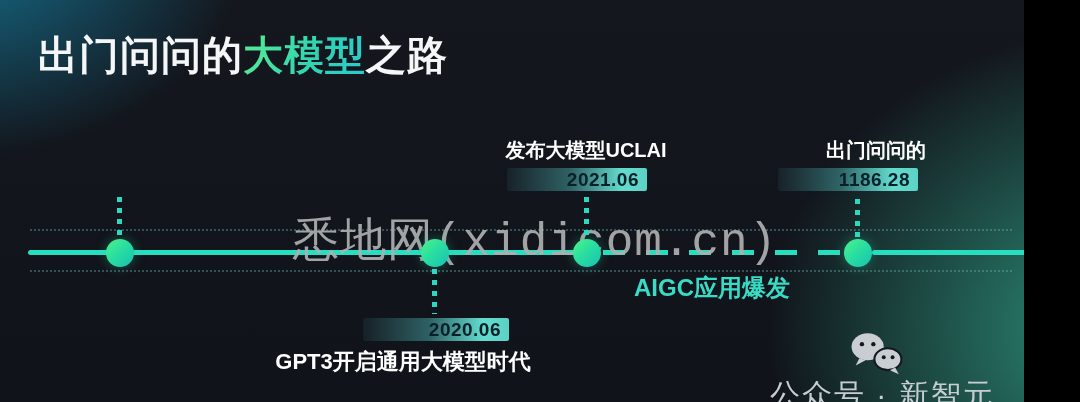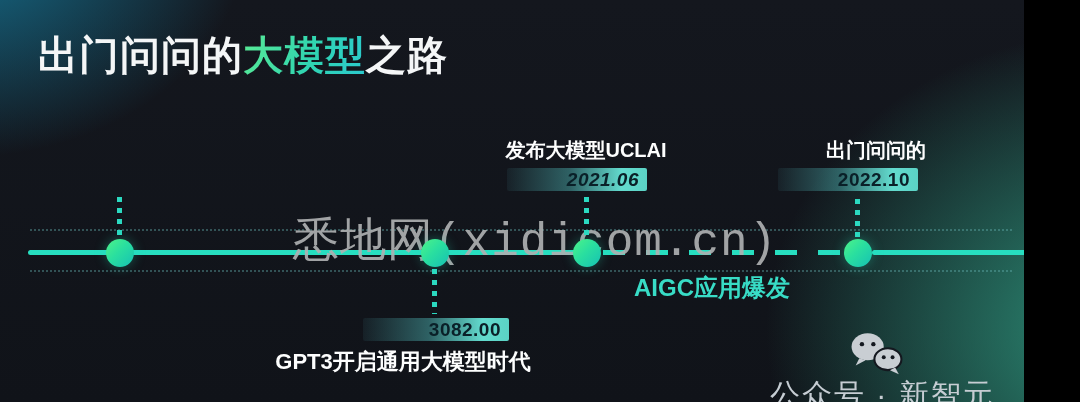--- a/index.html
+++ b/index.html
@@ -60,21 +60,21 @@
     position:absolute;width:5px;z-index:6;
     background:repeating-linear-gradient(180deg,#2bd9c0 0 5px,transparent 5px 11px);
   }
   .m1-label{left:112px;top:134px;}
   .m1-badge{left:35px;top:165px;}
   .m1-dots{left:117px;top:197px;height:40px;}
   .m2-dots{left:432px;top:269px;height:45px;}
   .m2-badge{left:363px;top:318px;width:146px;}
   .m2-label{left:403px;top:347px;font-size:22px;}
   .m3-label{left:586px;top:137px;}
-  .m3-badge{left:507px;top:168px;font-style:italic;}
+  .m3-badge{left:507px;top:168px;}
   .m3-dots{left:584px;top:197px;height:40px;}
   .m4-label{left:876px;top:137px;}
   .m4-badge{left:778px;top:168px;}
   .m4-dots{left:855px;top:199px;height:38px;}
   
   .aigc{
     position:absolute;left:712px;top:272px;transform:translateX(-50%);
     font-weight:bold;font-size:24px;color:#38dcc6;white-space:nowrap;z-index:6;
   }
   
@@ -101,33 +101,33 @@
 
   <div class="node n1"></div>
   <div class="node n2"></div>
   <div class="node n3"></div>
   <div class="node n4"></div>
 
   <div class="vdots m1-dots"></div>
 
   <div class="vdots m2-dots"></div>
   <div class="badge m2-badge">
-      <span>3082.00</span>
+      <span>2020.06</span>
     </div>
   <div class="mlabel m2-label">GPT3开启通用大模型时代</div>
 
   <div class="mlabel m3-label">发布大模型UCLAI</div>
   <div class="badge m3-badge">
       <span>2021.06</span>
     </div>
   <div class="vdots m3-dots"></div>
 
   <div class="mlabel m4-label">出门问问的</div>
   <div class="badge m4-badge">
-      <span>2022.10</span>
+      <span>1186.28</span>
     </div>
   <div class="vdots m4-dots"></div>
 
   <div class="aigc">AIGC应用爆发</div>
 
   <div class="footer">
     <svg class="wechat" viewBox="0 0 52 42">
       <ellipse cx="17" cy="15" rx="15.5" ry="13" fill="#c9ced3"></ellipse>
       <path d="M9 26 L5.5 33 L15 28 Z" fill="#c9ced3"></path>
       <circle cx="11.5" cy="12.5" r="2.1" fill="#14181f"></circle>

